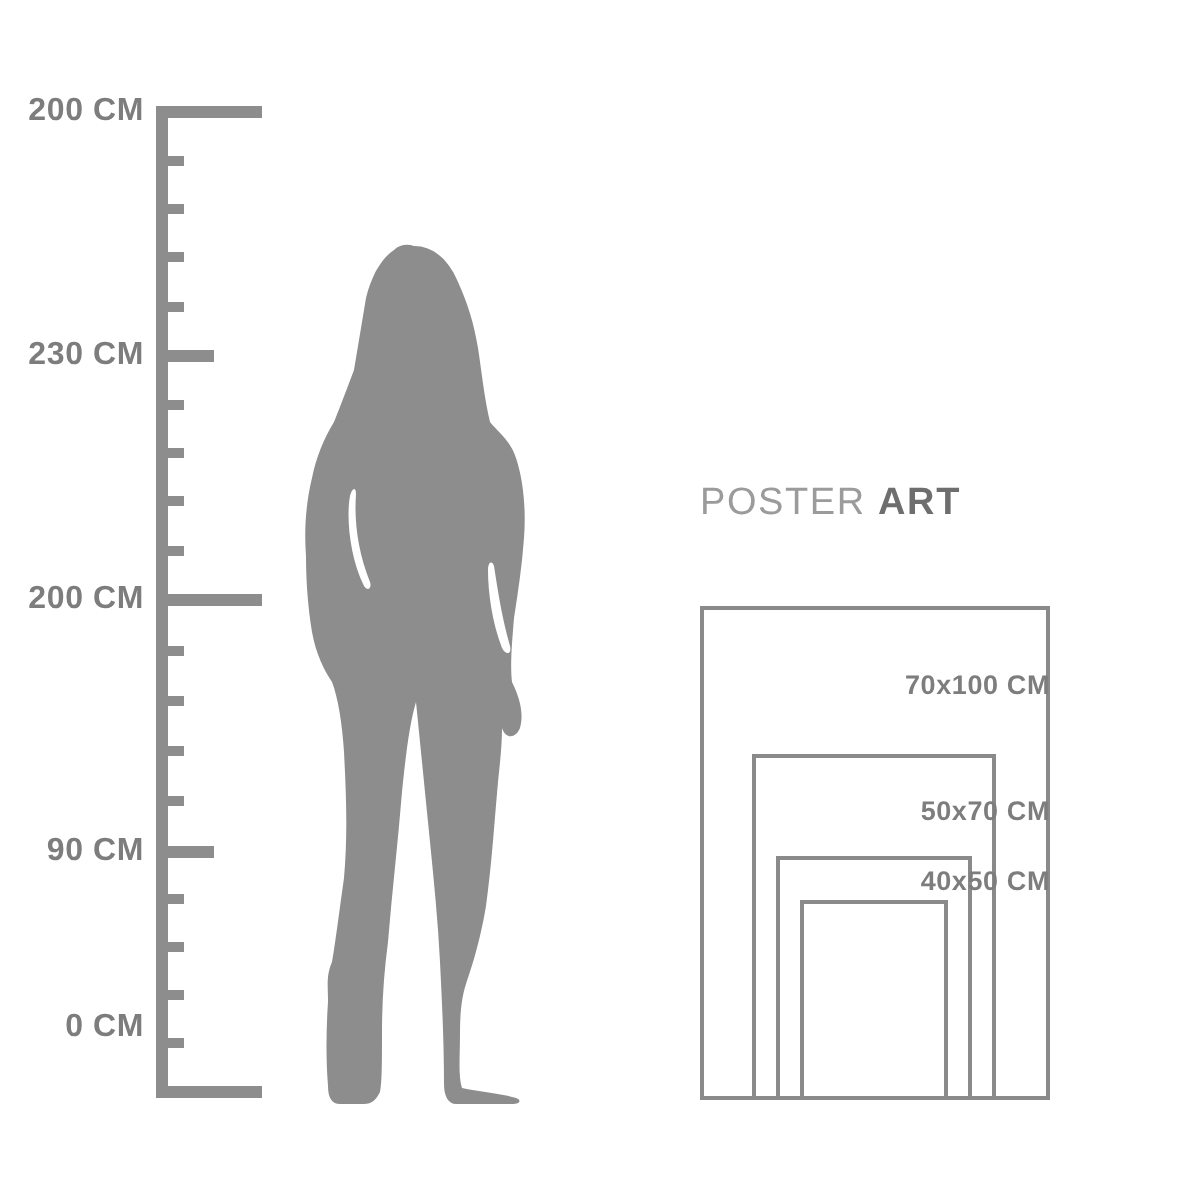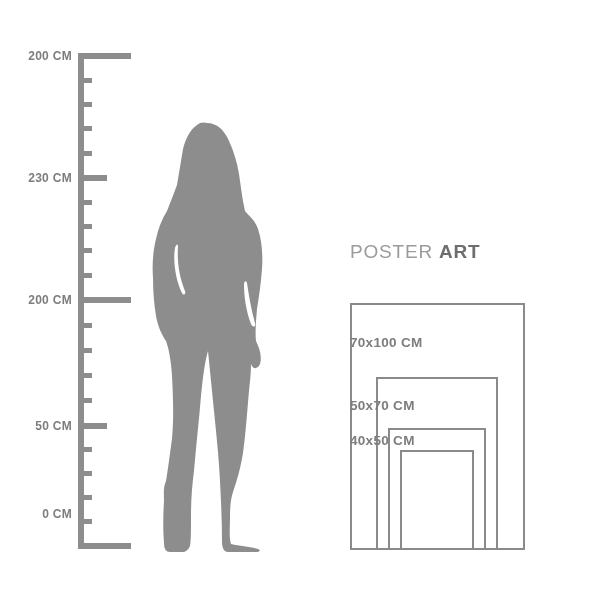--- a/index.html
+++ b/index.html
@@ -17,21 +17,21 @@
     position: absolute; left: 78px; top: 53px;
     width: 6px; height: 496px; background: #8d8d8d;
   }
   .tick { position: absolute; left: 78px; background: #8d8d8d; }
   .tick.major  { width: 53px; height: 6px; }
   .tick.medium { width: 29px; height: 6px; }
   .tick.minor  { left: 84px; width: 8px; height: 5px; }
   .rlabel {
     position: absolute; left: 0; width: 72px;
     text-align: right; font-weight: bold;
-    font-size: 12px; line-height: 14px;
+    font-size: 16px; line-height: 14px;
     color: #7d7d7d; letter-spacing: 0.3px;
   }
 
   
   .figure { position: absolute; left: 0; top: 0; }
 
   
   .brand {
     position: absolute; left: 350px; top: 242px; width: 176px;
     font-size: 19px; line-height: 20px;
@@ -43,21 +43,21 @@
   .poster {
     position: absolute; box-sizing: border-box;
     border: 2px solid #8a8a8a; background: transparent;
   }
   .poster.r1 { left: 350px; top: 303px; width: 175px; height: 247px; }
   .poster.r2 { left: 376px; top: 377px; width: 122px; height: 173px; }
   .poster.r3 { left: 388px; top: 428px; width:  98px; height: 122px; }
   .poster.r4 { left: 400px; top: 450px; width:  74px; height: 100px; }
   .plabel {
     position: absolute; left: 350px; width: 175px;
-    text-align: left; font-weight: bold;
+    text-align: right; font-weight: bold;
     font-size: 13.5px; line-height: 14px;
     color: #7d7d7d; letter-spacing: 0.3px;
   }
 </style>
 </head>
 <body>
 
 <div class="canvas">
 
   <div>
@@ -82,21 +82,21 @@
     <div class="tick minor" style="top:373px"></div>
     <div class="tick minor" style="top:398px"></div>
     <div class="tick minor" style="top:447px"></div>
     <div class="tick minor" style="top:471px"></div>
     <div class="tick minor" style="top:495px"></div>
     <div class="tick minor" style="top:519px"></div>
 
     <div class="rlabel" style="top:49px">200 CM</div>
     <div class="rlabel" style="top:171px">230 CM</div>
     <div class="rlabel" style="top:293px">200 CM</div>
-    <div class="rlabel" style="top:419px">50 CM</div>
+    <div class="rlabel" style="top:419px">90 CM</div>
     <div class="rlabel" style="top:507px">0 CM</div>
   </div>
 
   <svg class="figure" width="600" height="600" viewBox="0 0 600 600" aria-hidden="true">
     <path fill="#8d8d8d" fill-rule="evenodd" d="
       M 207 123
       C 216 123 224 129 229 141
       C 234 152 237 162 239 174
       C 241 187 242 198 245 211
       C 249 216 255 220 258 229

